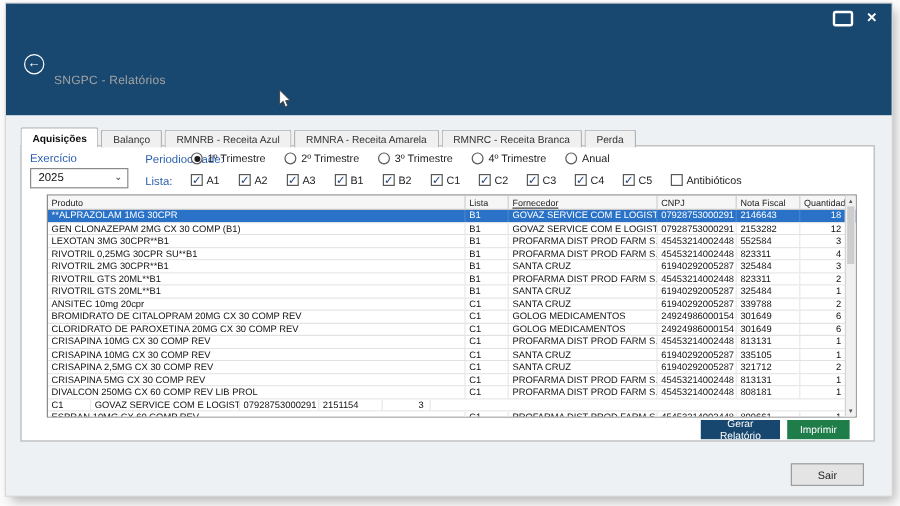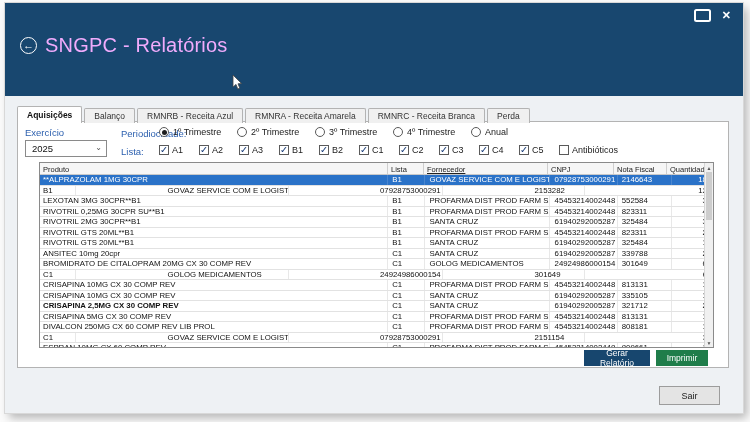--- a/index.html
+++ b/index.html
@@ -8,21 +8,21 @@
           box-shadow:0 0 0 1px #d8d8d8, 4px 5px 9px rgba(0,0,0,.28);}
   
   .titlebar{position:absolute;left:0;top:0;width:100%;height:93px;background:#18476f;}
   .win-controls{position:absolute;top:6px;right:12px;display:flex;gap:11px;align-items:center;}
   .winbtn{cursor:default;display:flex;align-items:center;justify-content:center;}
   .maxi-shape{display:block;width:13px;height:9px;border:2px solid #fff;border-radius:2.5px;}
   .close-x{color:#fff;font-size:11px;font-weight:bold;line-height:11px;}
   .titlerow{position:absolute;left:15px;top:31px;display:flex;align-items:center;gap:8px;}
   .backcircle{width:17px;height:17px;border:1.3px solid #fff;border-radius:50%;color:#fff;
               display:flex;align-items:center;justify-content:center;font-size:11px;line-height:11px;box-sizing:border-box;}
-  .title{color:#f0abfc;font-size:20px;letter-spacing:.2px;}
+  .title{color:#a3a3a3;font-size:10px;letter-spacing:.2px;margin-top:28px;}
   .cursor{position:absolute;left:227px;top:72px;z-index:9;}
   
   .tabstrip{position:absolute;left:12px;top:103px;display:flex;gap:2px;z-index:3;align-items:flex-end;}
   .tab{height:15px;padding:0 9px;background:#f0f0f0;border:1px solid #b3b3b3;border-bottom:none;
        font-size:8.5px;display:flex;align-items:center;color:#333;border-radius:2px 2px 0 0;box-sizing:border-box;}
   .tab.active{background:#fff;font-weight:bold;height:17px;z-index:4;color:#111;}
   
   .panel{position:absolute;left:12px;top:118px;width:712px;height:247px;background:#fff;border:1px solid #b3b3b3;box-sizing:border-box;z-index:2;}
   .bluelbl{position:absolute;color:#2b5fae;font-size:9.5px;}
   .combo{position:absolute;left:7px;top:18px;width:82px;height:17px;border:1px solid #8a8a8a;background:#fff;
@@ -35,21 +35,21 @@
   .radio .dot{width:5px;height:5px;border-radius:50%;background:#1f1f1f;}
   .checks{position:absolute;left:141px;top:23px;display:flex;}
   .check-item{display:flex;align-items:center;gap:3px;width:40px;font-size:9px;color:#222;}
   .check-item.wide{width:auto;}
   .cb{width:10px;height:10px;border:1px solid #5a5a5a;background:#fff;position:relative;box-sizing:border-box;flex:none;}
   .cb .mark{position:absolute;left:0px;top:-2.5px;font-size:9.5px;color:#1c3f7a;}
   
   .grid{position:absolute;left:21px;top:40px;width:675px;height:186px;border:1px solid #8a8a8a;background:#fff;overflow:hidden;box-sizing:border-box;}
   .thead{display:flex;height:12px;background:#f6f6f6;border-bottom:1px solid #c9c9c9;box-sizing:border-box;}
   .hcell{font-size:7.5px;color:#222;padding:1.5px 0 0 3px;border-right:1px solid #cfcfcf;box-sizing:border-box;overflow:hidden;white-space:nowrap;flex:none;}
-  .trow{display:flex;height:10.5px;border-bottom:1px solid #e2e2e2;background:#fff;box-sizing:border-box;justify-content:space-between;}
+  .trow{display:flex;height:10.5px;border-bottom:1px solid #e2e2e2;background:#fff;box-sizing:border-box;}
   .tcell{font-size:7.8px;line-height:9.5px;padding-left:3px;border-right:1px solid #e8e8e8;box-sizing:border-box;
          white-space:nowrap;overflow:hidden;color:#111;flex:none;}
   .tcell.qtd{text-align:right;padding-right:5px;padding-left:0;}
   .trow.sel{background:#2a72c8;}
   .trow.sel .tcell{color:#fff;border-right-color:#4a86cf;}
   .vscroll{position:absolute;right:0;top:0;width:9px;height:100%;background:#f0f0f0;border-left:1px solid #d5d5d5;box-sizing:border-box;}
   .sb-btn{height:9px;font-size:5px;color:#555;display:flex;align-items:center;justify-content:center;}
   .sb-btn.down{position:absolute;bottom:0;left:0;width:100%;}
   .sb-thumb{position:absolute;top:9px;left:1px;width:6px;height:48px;background:#cdcdcd;}
   
@@ -215,20 +215,21 @@
       <div id="tbody">
           <div class="trow sel" style="background: rgb(42, 114, 200);">
             <div class="tcell" style="width: 348px;">**ALPRAZOLAM 1MG 30CPR</div>
             <div class="tcell" style="width: 36px;">B1</div>
             <div class="tcell" style="width: 124px;">GOVAZ SERVICE COM E LOGISTICA</div>
             <div class="tcell" style="width: 66px;">07928753000291</div>
             <div class="tcell" style="width: 53px;">2146643</div>
             <div class="tcell qtd" style="width: 40px;">18</div>
           </div>
           <div class="trow">
+            <div class="tcell" style="width: 348px;">GEN CLONAZEPAM 2MG CX 30 COMP (B1)</div>
             <div class="tcell" style="width: 36px;">B1</div>
             <div class="tcell" style="width: 124px;">GOVAZ SERVICE COM E LOGISTICA</div>
             <div class="tcell" style="width: 66px;">07928753000291</div>
             <div class="tcell" style="width: 53px;">2153282</div>
             <div class="tcell qtd" style="width: 40px;">12</div>
           </div>
           <div class="trow">
             <div class="tcell" style="width: 348px;">LEXOTAN 3MG 30CPR**B1</div>
             <div class="tcell" style="width: 36px;">B1</div>
             <div class="tcell" style="width: 124px;">PROFARMA DIST PROD FARM S.A</div>
@@ -278,20 +279,21 @@
           </div>
           <div class="trow">
             <div class="tcell" style="width: 348px;">BROMIDRATO DE CITALOPRAM 20MG CX 30 COMP REV</div>
             <div class="tcell" style="width: 36px;">C1</div>
             <div class="tcell" style="width: 124px;">GOLOG MEDICAMENTOS</div>
             <div class="tcell" style="width: 66px;">24924986000154</div>
             <div class="tcell" style="width: 53px;">301649</div>
             <div class="tcell qtd" style="width: 40px;">6</div>
           </div>
           <div class="trow">
+            <div class="tcell" style="width: 348px;">CLORIDRATO DE PAROXETINA 20MG CX 30 COMP REV</div>
             <div class="tcell" style="width: 36px;">C1</div>
             <div class="tcell" style="width: 124px;">GOLOG MEDICAMENTOS</div>
             <div class="tcell" style="width: 66px;">24924986000154</div>
             <div class="tcell" style="width: 53px;">301649</div>
             <div class="tcell qtd" style="width: 40px;">6</div>
           </div>
           <div class="trow">
             <div class="tcell" style="width: 348px;">CRISAPINA 10MG CX 30 COMP REV</div>
             <div class="tcell" style="width: 36px;">C1</div>
             <div class="tcell" style="width: 124px;">PROFARMA DIST PROD FARM S.A</div>
@@ -301,21 +303,21 @@
           </div>
           <div class="trow">
             <div class="tcell" style="width: 348px;">CRISAPINA 10MG CX 30 COMP REV</div>
             <div class="tcell" style="width: 36px;">C1</div>
             <div class="tcell" style="width: 124px;">SANTA CRUZ</div>
             <div class="tcell" style="width: 66px;">61940292005287</div>
             <div class="tcell" style="width: 53px;">335105</div>
             <div class="tcell qtd" style="width: 40px;">1</div>
           </div>
           <div class="trow">
-            <div class="tcell" style="width: 348px; font-weight: bold;">CRISAPINA 2,5MG CX 30 COMP REV</div>
+            <div class="tcell" style="width: 348px;">CRISAPINA 2,5MG CX 30 COMP REV</div>
             <div class="tcell" style="width: 36px;">C1</div>
             <div class="tcell" style="width: 124px;">SANTA CRUZ</div>
             <div class="tcell" style="width: 66px;">61940292005287</div>
             <div class="tcell" style="width: 53px;">321712</div>
             <div class="tcell qtd" style="width: 40px;">2</div>
           </div>
           <div class="trow">
             <div class="tcell" style="width: 348px;">CRISAPINA 5MG CX 30 COMP REV</div>
             <div class="tcell" style="width: 36px;">C1</div>
             <div class="tcell" style="width: 124px;">PROFARMA DIST PROD FARM S.A</div>

